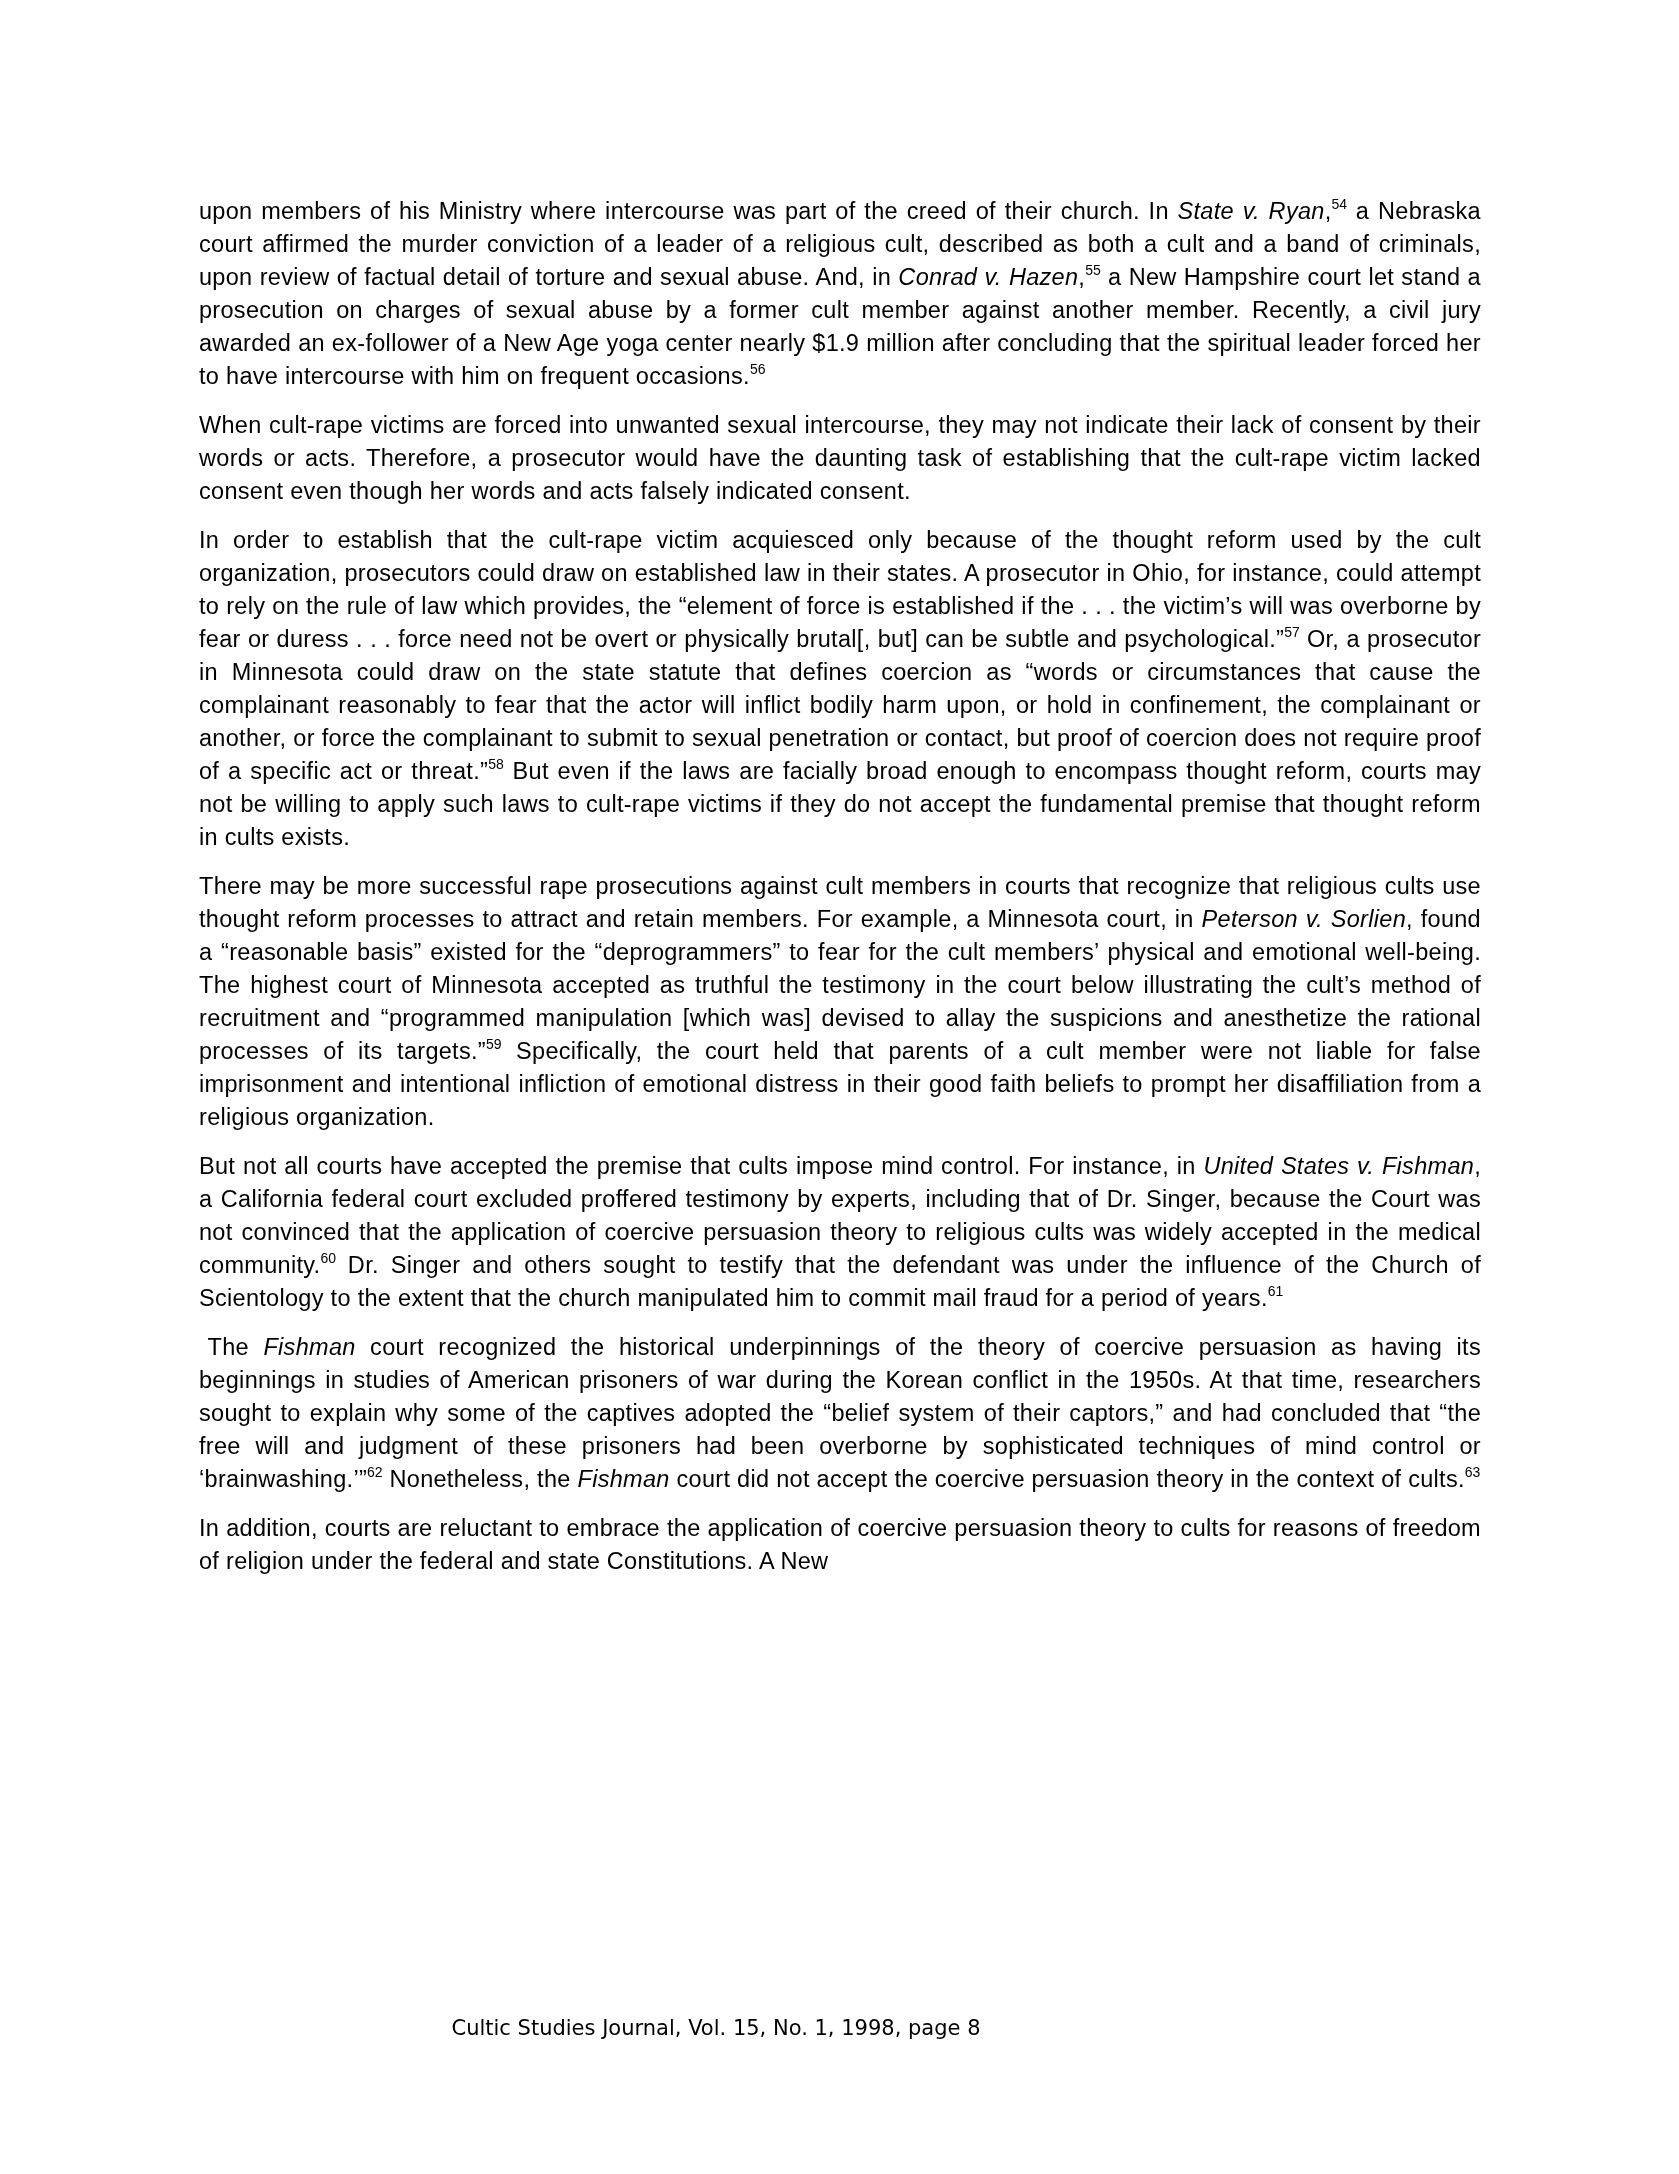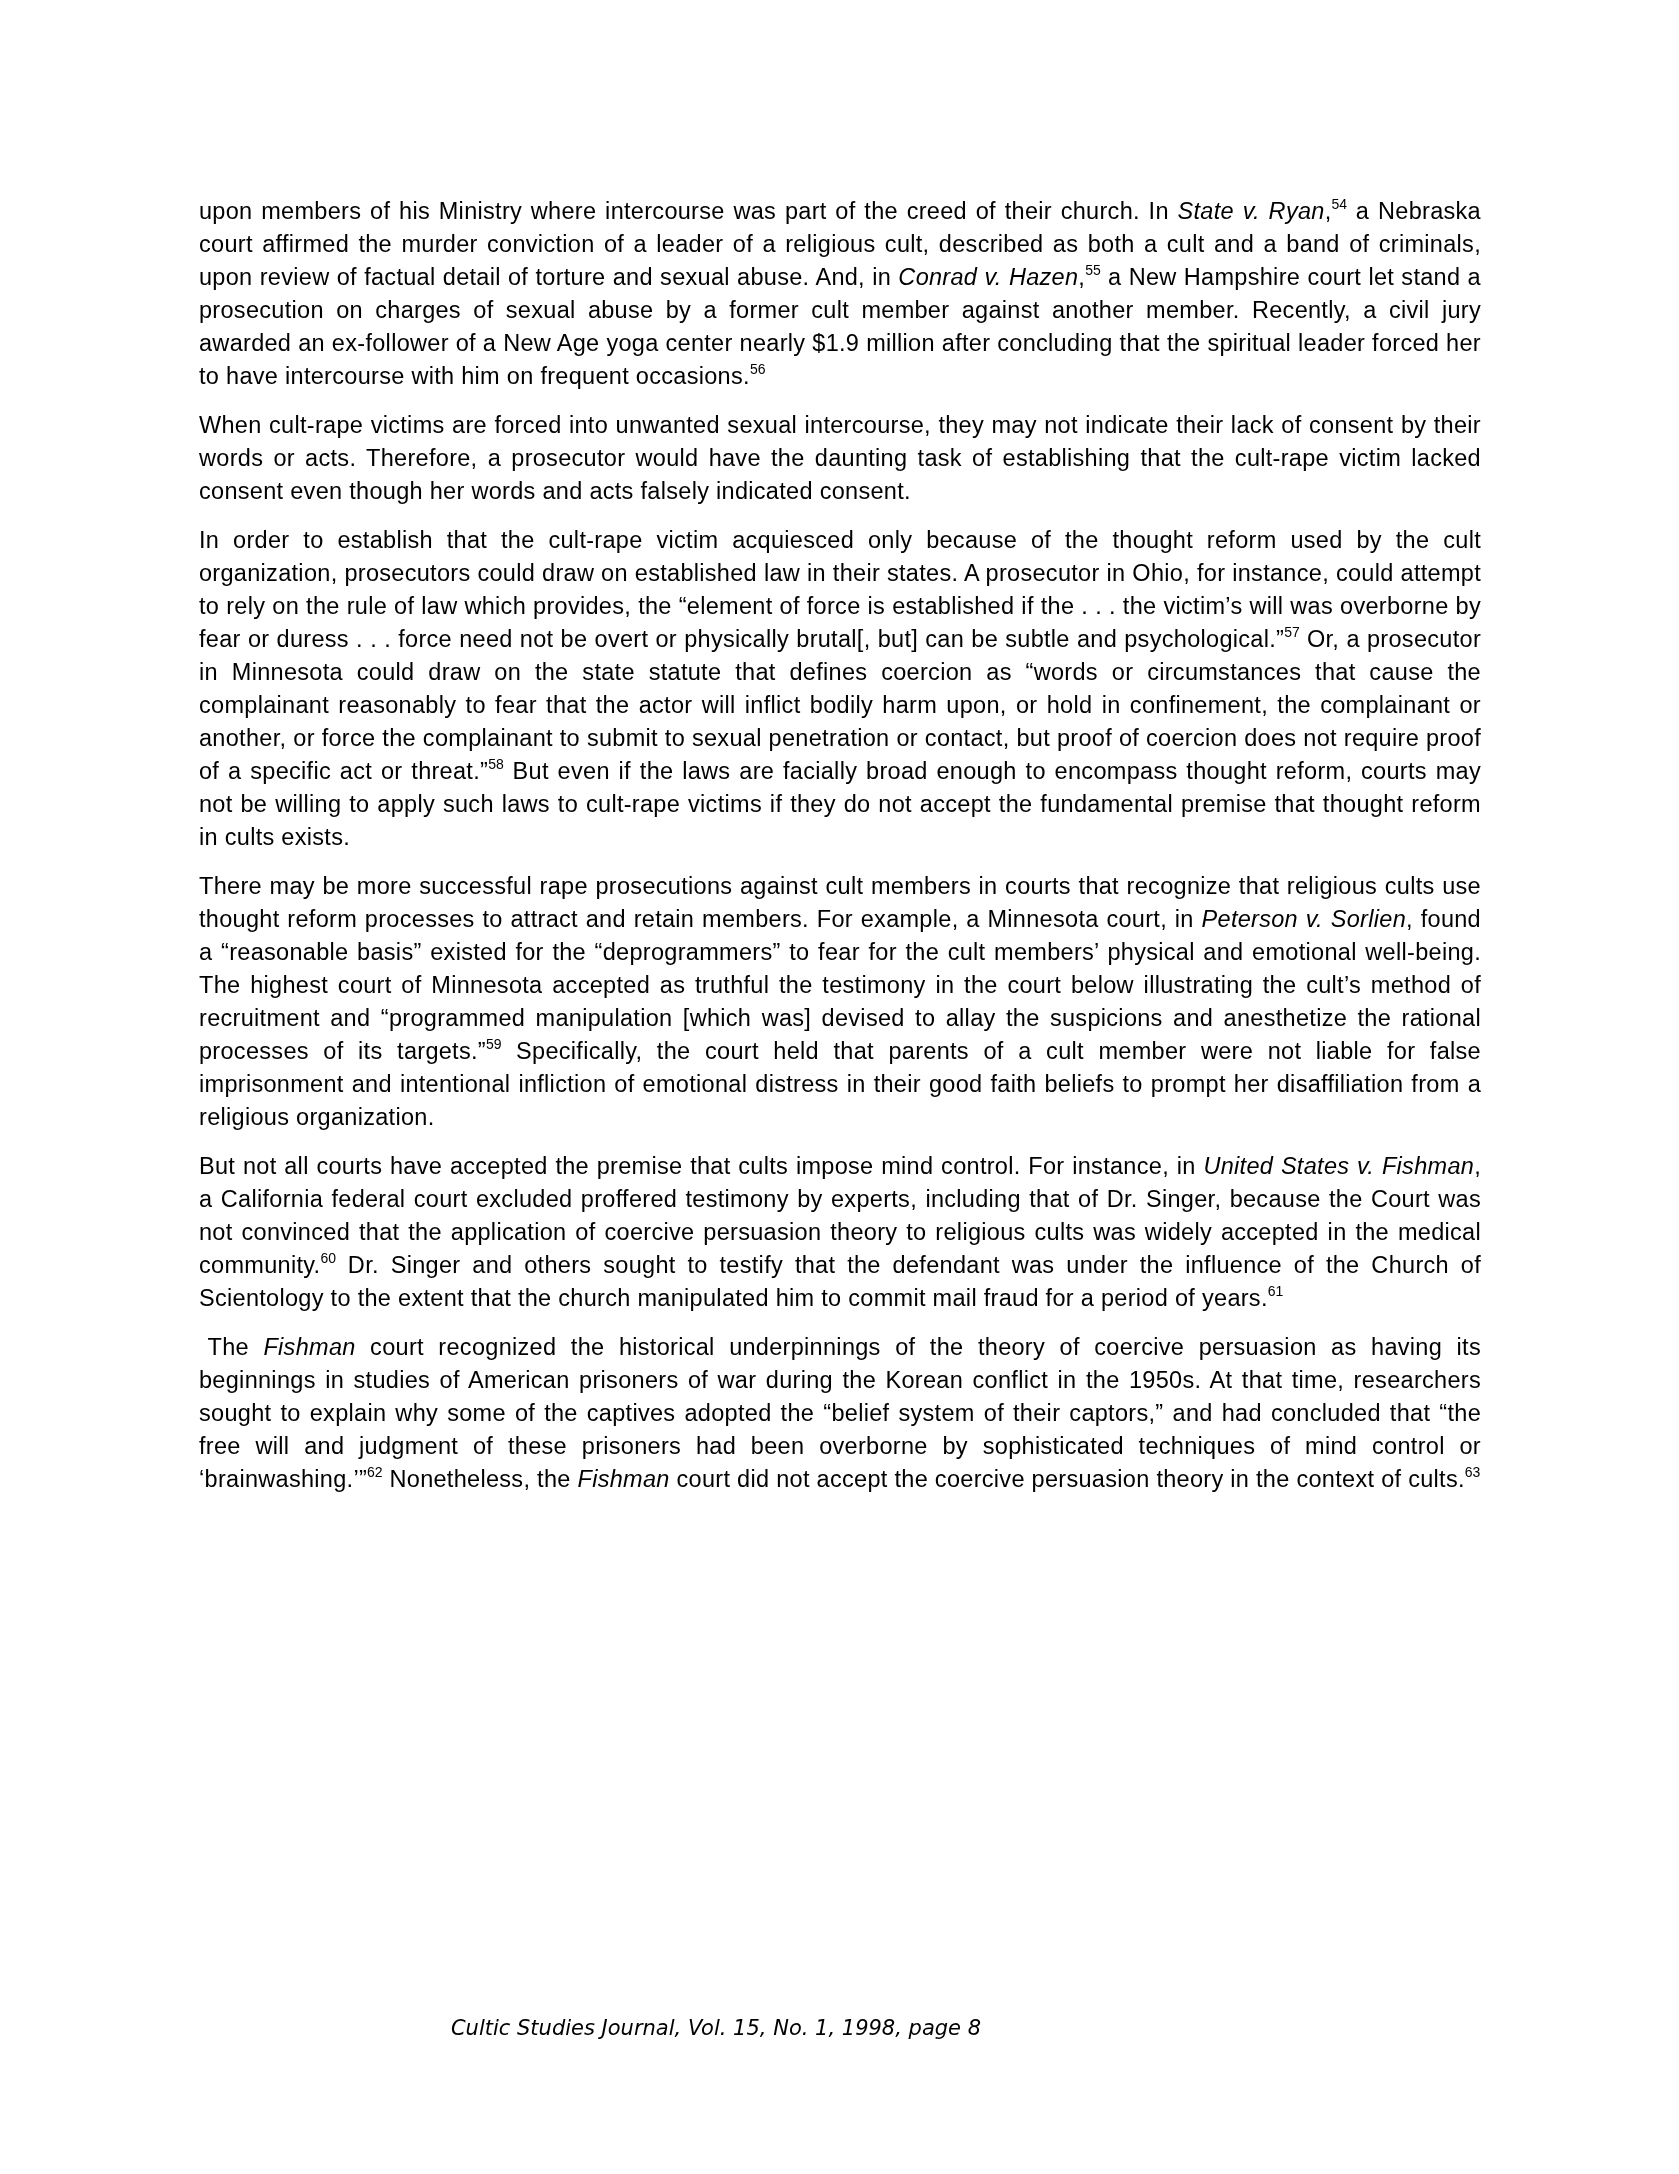--- a/index.html
+++ b/index.html
@@ -42,34 +42,34 @@
       top: -10.4px;
       letter-spacing: 0;
     }
     .footer {
       position: absolute;
       left: 0;
       width: 1432px;
       top: 2014px;
       text-align: center;
       font-family: "DejaVu Sans", sans-serif;
-      font-style: italic;
       font-size: 21px;
       line-height: 28px;
       color: #000000;
     }
   </style>
 </head>
 <body>
 
 <div class="page-body">
   <p class="para"><span>upon members of his Ministry where intercourse was part of the creed of their church.  In </span><span class="it">State v. Ryan</span><span>,</span><sup class="fn">54</sup><span> a Nebraska court affirmed the murder conviction of a leader of a religious cult, described as both a cult and a band of criminals, upon review of factual detail of torture and sexual abuse.  And, in </span><span class="it">Conrad v. Hazen</span><span>,</span><sup class="fn">55</sup><span> a New Hampshire court let stand a prosecution on charges of sexual abuse by a former cult member against another member. Recently, a civil jury awarded an ex-follower of a New Age yoga center nearly $1.9 million after concluding that the spiritual leader forced her to have intercourse with him on frequent occasions.</span><sup class="fn">56</sup></p>
   <p class="para"><span>When cult-rape victims are forced into unwanted sexual intercourse, they may not indicate their lack of consent by their words or acts.  Therefore, a prosecutor would have the daunting task of establishing that the cult-rape victim lacked consent even though her words and acts falsely indicated consent.</span></p>
   <p class="para"><span>In order to establish that the cult-rape victim acquiesced only because of the thought reform used by the cult organization, prosecutors could draw on established law in their states.  A prosecutor in Ohio, for instance, could attempt to rely on the rule of law which provides, the “element of force is established if the . . . the victim’s will was overborne by fear or duress . . . force need not be overt or physically brutal[, but] can be subtle and psychological.”</span><sup class="fn">57</sup><span> Or, a prosecutor in Minnesota could draw on the state statute that defines coercion as “words or circumstances that cause the complainant reasonably to fear that the actor will inflict bodily harm upon, or hold in confinement, the complainant or another, or force the complainant to submit to sexual penetration or contact, but proof of coercion does not require proof of a specific act or threat.”</span><sup class="fn">58</sup><span> But even if the laws are facially broad enough to encompass thought reform, courts may not be willing to apply such laws to cult-rape victims if they do not accept the fundamental premise that thought reform in cults exists.</span></p>
   <p class="para"><span>There may be more successful rape prosecutions against cult members in courts that recognize that religious cults use thought reform processes to attract and retain members. For example, a Minnesota court, in </span><span class="it">Peterson v. Sorlien</span><span>, found a “reasonable basis” existed for the “deprogrammers” to fear for the cult members’ physical and emotional well-being. The highest court of Minnesota accepted as truthful the testimony in the court below illustrating the cult’s method of recruitment and “programmed manipulation [which was] devised to allay the suspicions and anesthetize the rational processes of its targets.”</span><sup class="fn">59</sup><span> Specifically, the court held that parents of a cult member were not liable for false imprisonment and intentional infliction of emotional distress in their good faith beliefs to prompt her disaffiliation from a religious organization.</span></p>
   <p class="para"><span>But not all courts have accepted the premise that cults impose mind control.  For instance, in </span><span class="it">United States v. Fishman</span><span>, a California federal court excluded proffered testimony by experts, including that of Dr. Singer, because the Court was not convinced that the application of coercive persuasion theory to religious cults was widely accepted in the medical community.</span><sup class="fn">60</sup><span>  Dr. Singer and others sought to testify that the defendant was under the influence of the Church of Scientology to the extent that the church manipulated him to commit mail fraud for a period of years.</span><sup class="fn">61</sup></p>
   <p class="para indent-space"><span>The </span><span class="it">Fishman</span><span> court recognized the historical underpinnings of the theory of coercive persuasion as having its beginnings in studies of American prisoners of war during the Korean conflict in the 1950s.  At that time, researchers sought to explain why some of the captives adopted the “belief system of their captors,” and had concluded that “the free will and judgment of these prisoners had been overborne by sophisticated techniques of mind control or ‘brainwashing.’”</span><sup class="fn">62</sup><span>     Nonetheless, the </span><span class="it">Fishman</span><span> court did not accept the coercive persuasion theory in the context of cults.</span><sup class="fn">63</sup></p>
+  <p class="para"><span>In addition, courts are reluctant to embrace the application of coercive persuasion theory to cults for reasons of freedom of religion under the federal and state Constitutions.  A New</span></p>
 </div>
 
 <div class="footer">
   <span>Cultic Studies Journal, Vol. 15, No. 1, 1998, page 8</span>
 </div>
 
 
 </body></html>

